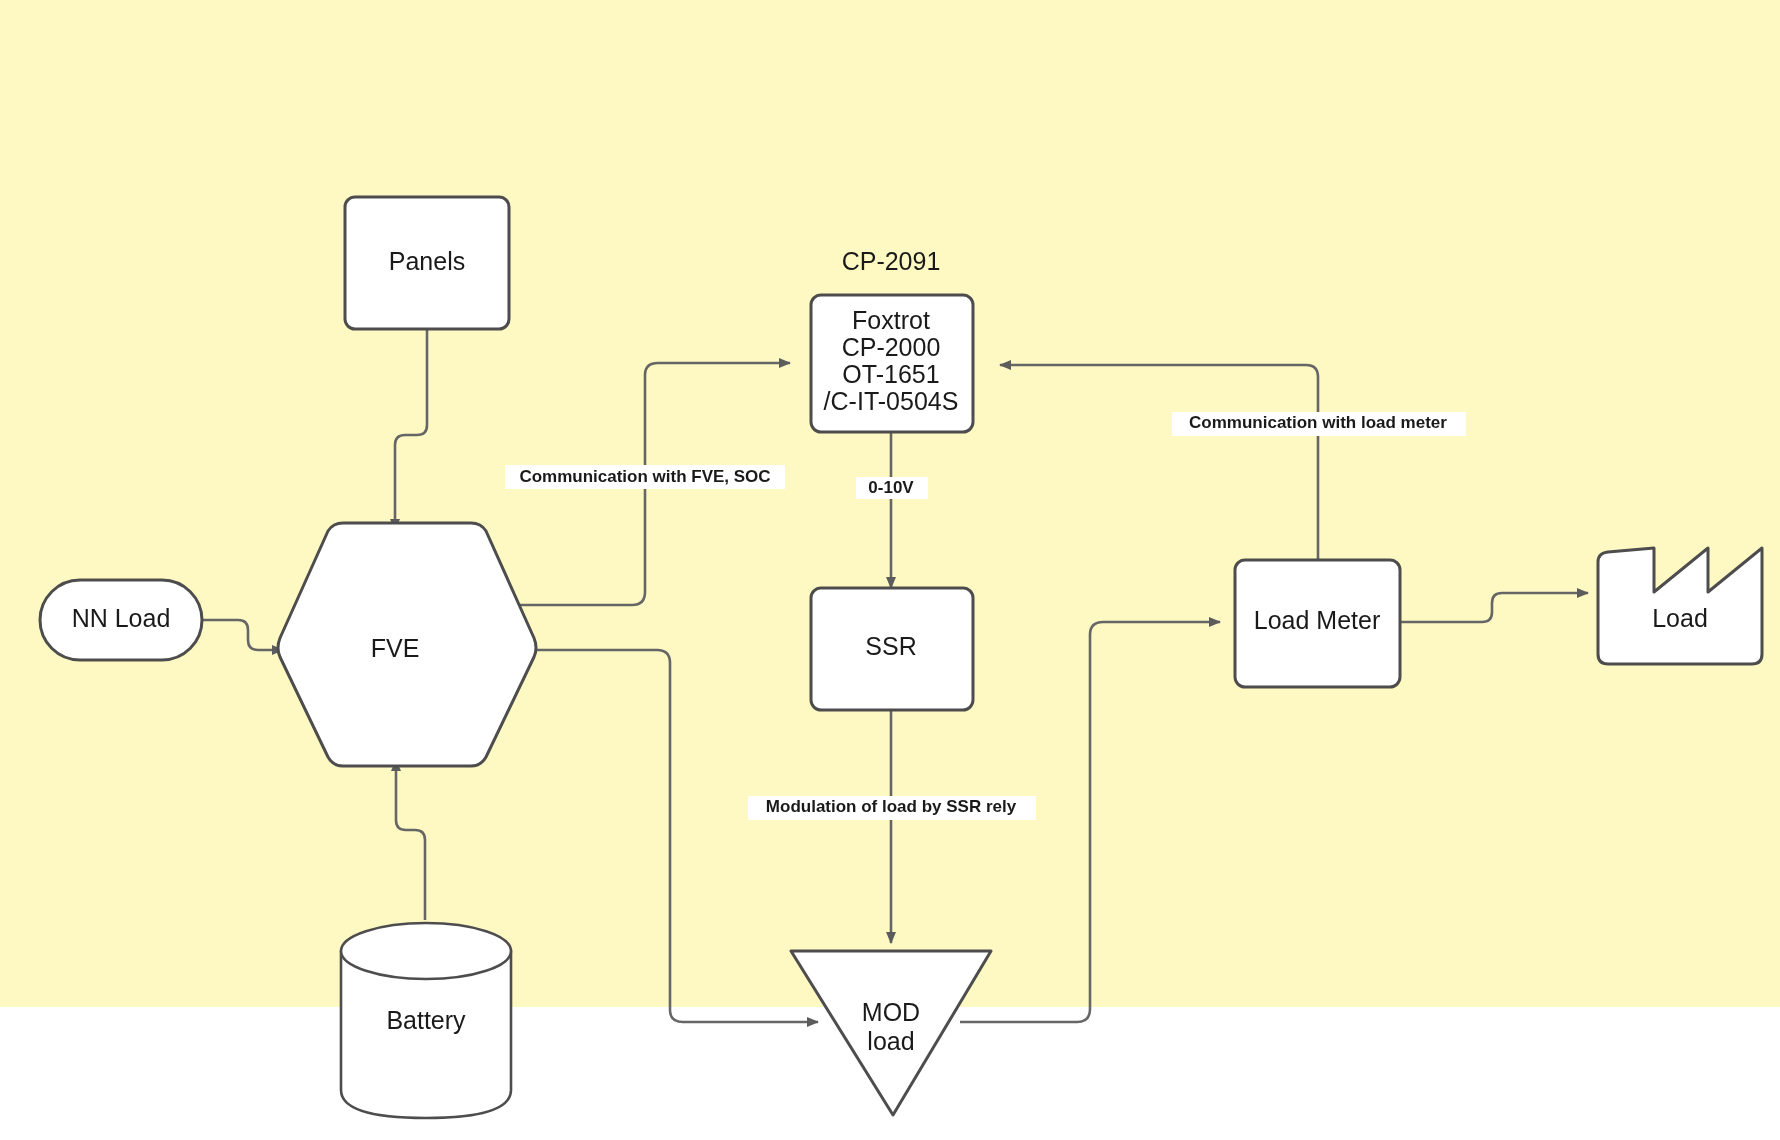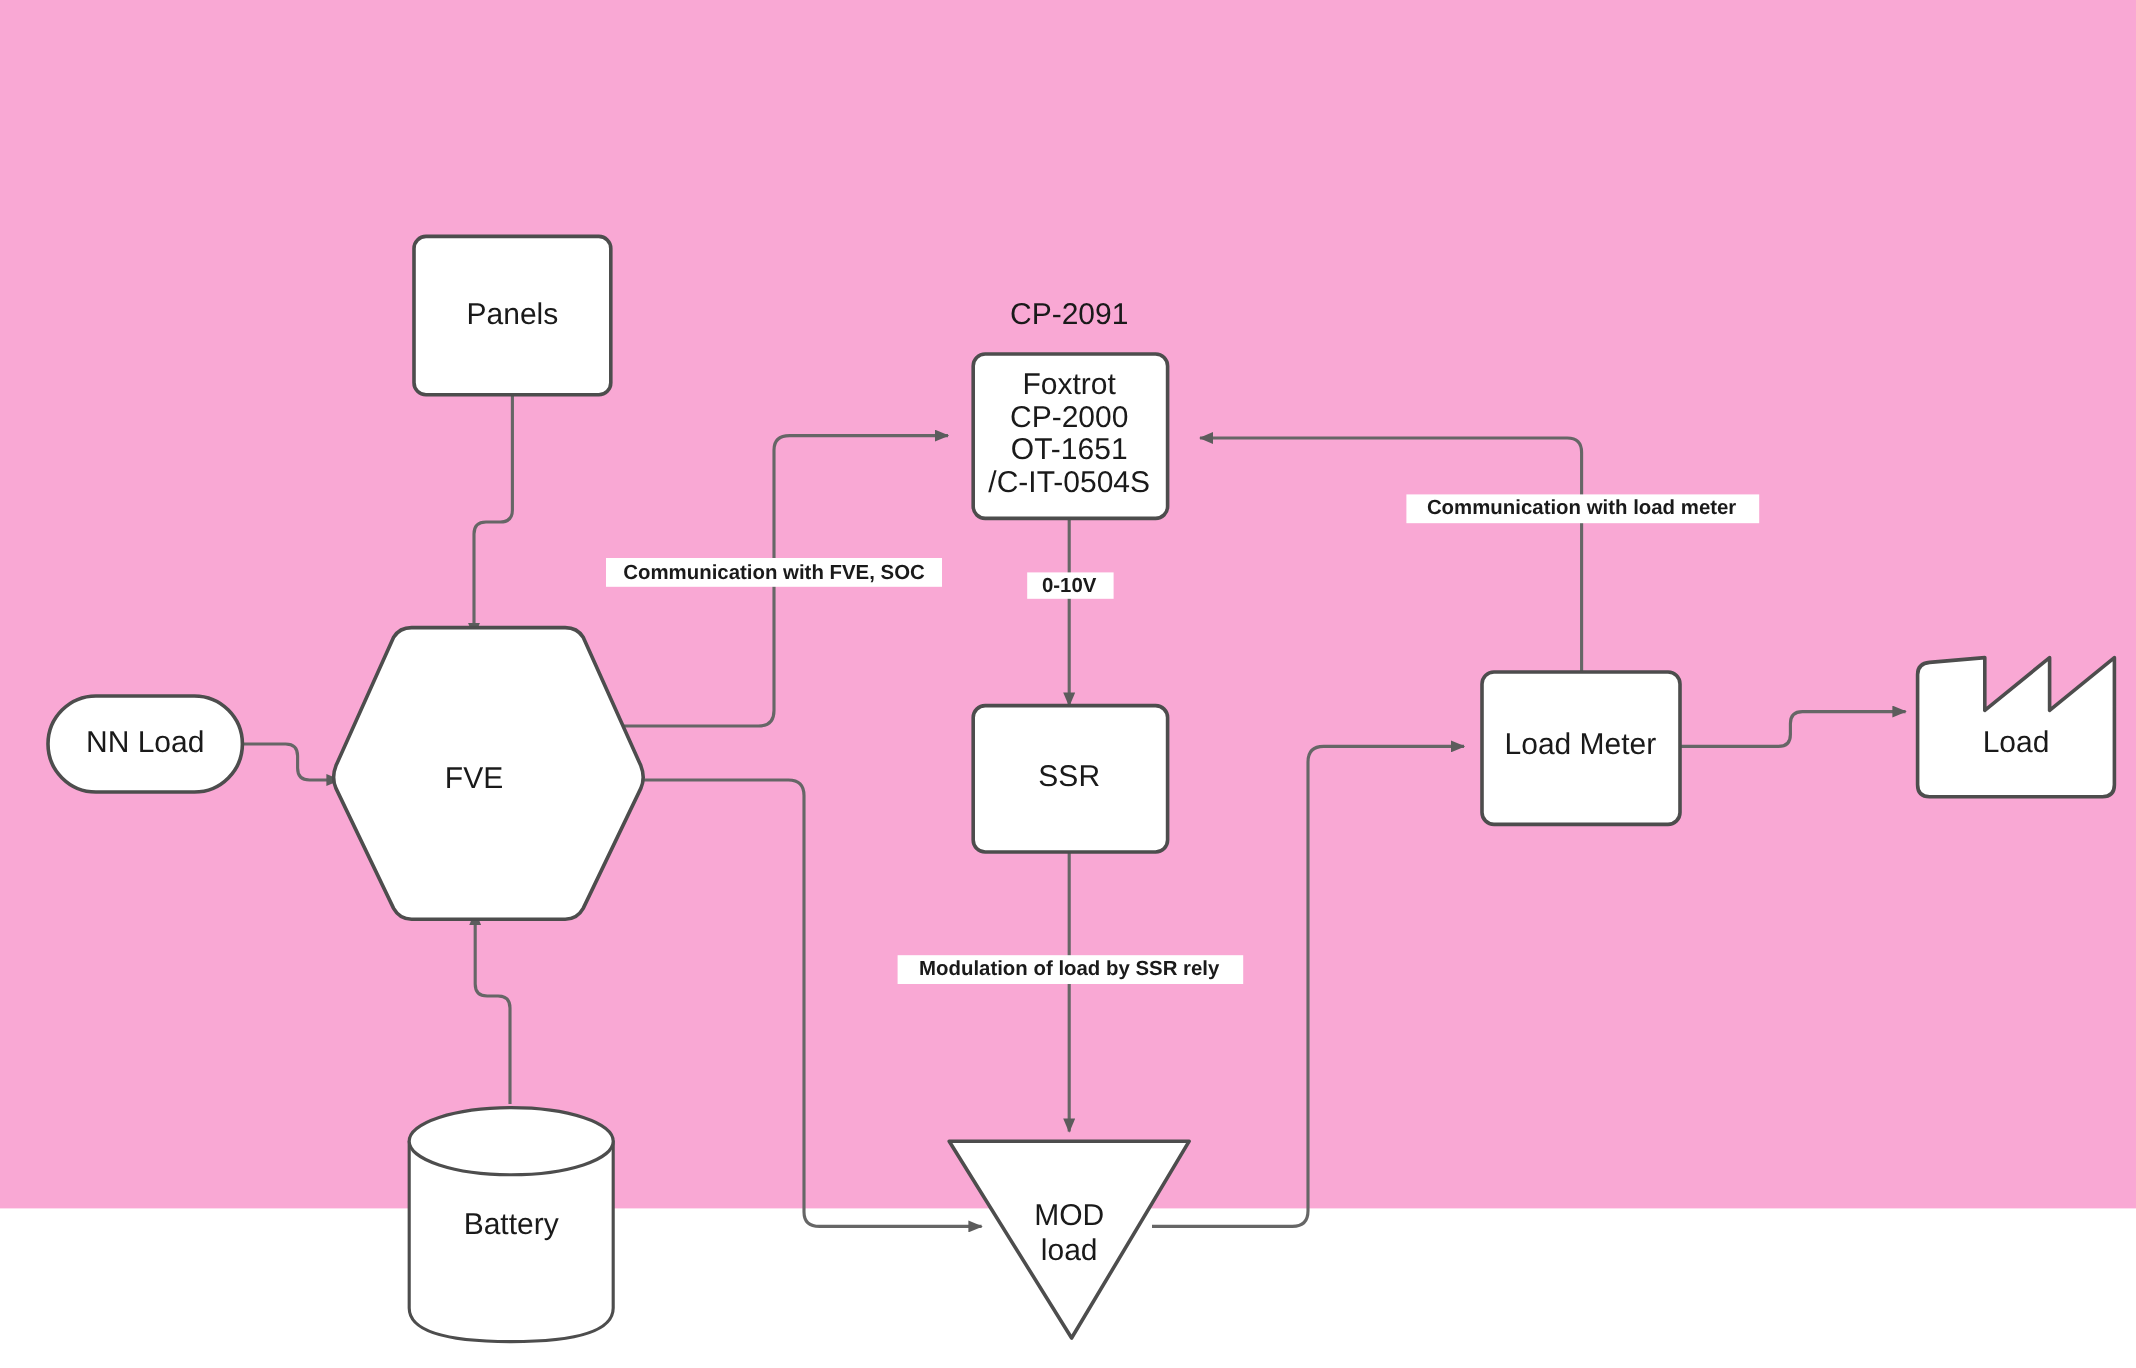--- a/index.html
+++ b/index.html
@@ -12,21 +12,21 @@
     font-family: "Liberation Sans", sans-serif;
     width: 1780px;
     height: 1140px;
     overflow: hidden;
     position: relative;
   }
   #diagram-root {
     position: relative;
     width: 1780px;
     height: 1007px;
-    background: #f9a8d4;
+    background: #fef9c3;
   }
   svg#diagram-canvas {
     position: absolute;
     left: 0;
     top: 0;
     width: 1780px;
     height: 1140px;
     display: block;
   }
   .shape-stroke {

